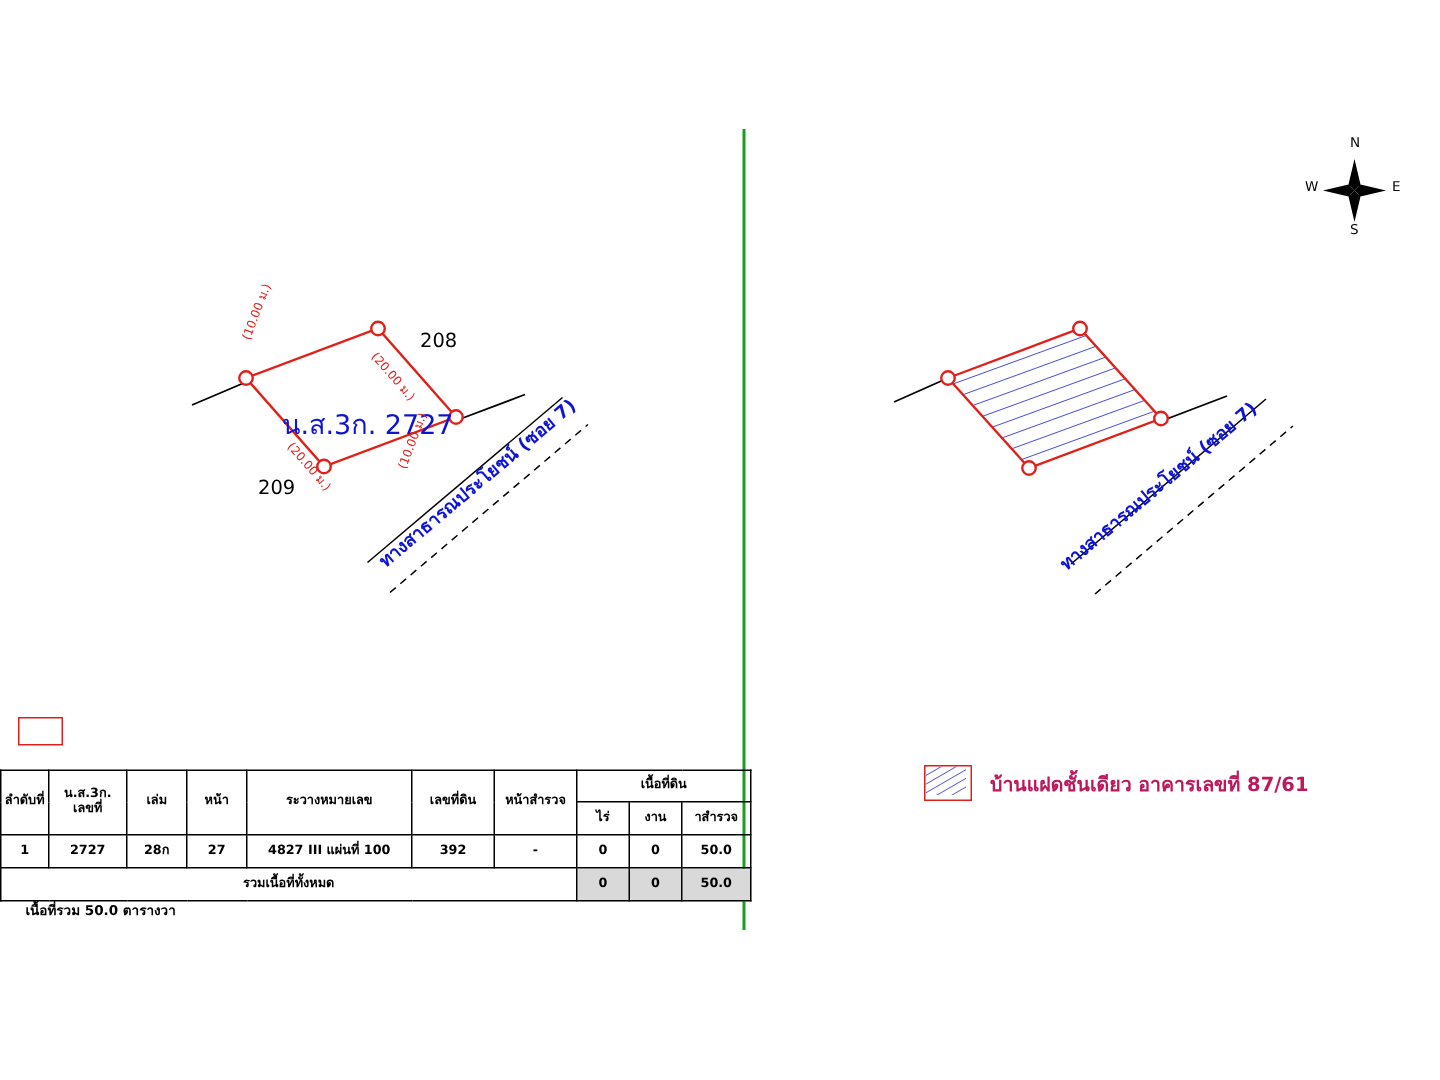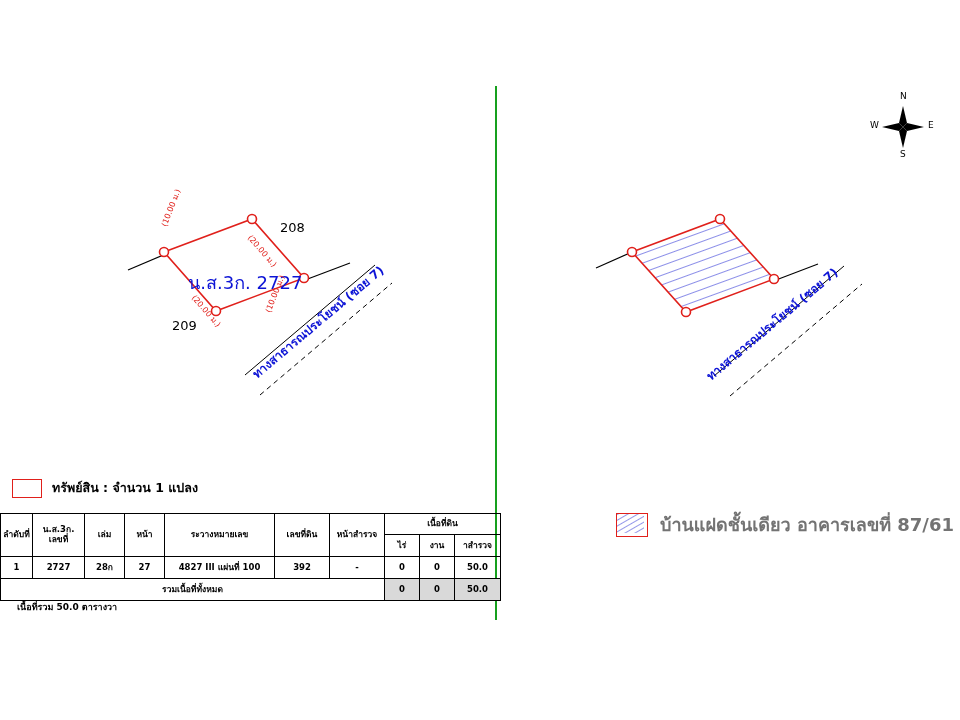--- a/index.html
+++ b/index.html
@@ -111,23 +111,23 @@
     display: flex;
     align-items: center;
   }
   .legend-right .swatch2 {
     width: 30px;
     height: 22px;
     border: 1.5px solid #e0201b;
     margin-right: 12px;
   }
   .legend-right .ltext {
-    font-size: 18px;
-    font-weight: bold;
-    color: #737373;
+    font-size: 13px;
+    font-weight: bold;
+    color: #be185d;
   }
 
   
   .table-wrap {
     position: absolute;
     left: 0px;
     top: 513px;
     width: 492px;
   }
   table.parcel-table {
@@ -233,21 +233,20 @@
       <circle cx="35" cy="35" r="4.5" fill="none" stroke="#000" stroke-width="1"></circle>
     </svg>
     <div class="c-letter" style="left:32px; top:-1px;">N</div>
     <div class="c-letter" style="left:32px; top:57px;">S</div>
     <div class="c-letter" style="left:60px; top:28px;">E</div>
     <div class="c-letter" style="left:2px; top:28px;">W</div>
   </div>
 
   <div class="legend-left">
     <div class="swatch"></div>
-    <div class="ltext">ทรัพย์สิน : จำนวน 1 แปลง</div>
   </div>
 
   <div class="legend-right">
     <div class="swatch2">
       <svg width="27" height="19" viewBox="0 0 27 19">
         <defs>
           <pattern id="hatchBlue2" patternUnits="userSpaceOnUse" width="5" height="5" patternTransform="rotate(60)">
             <line x1="0" y1="0" x2="0" y2="5" stroke="#2a2fd4" stroke-width="1"></line>
           </pattern>
         </defs>

